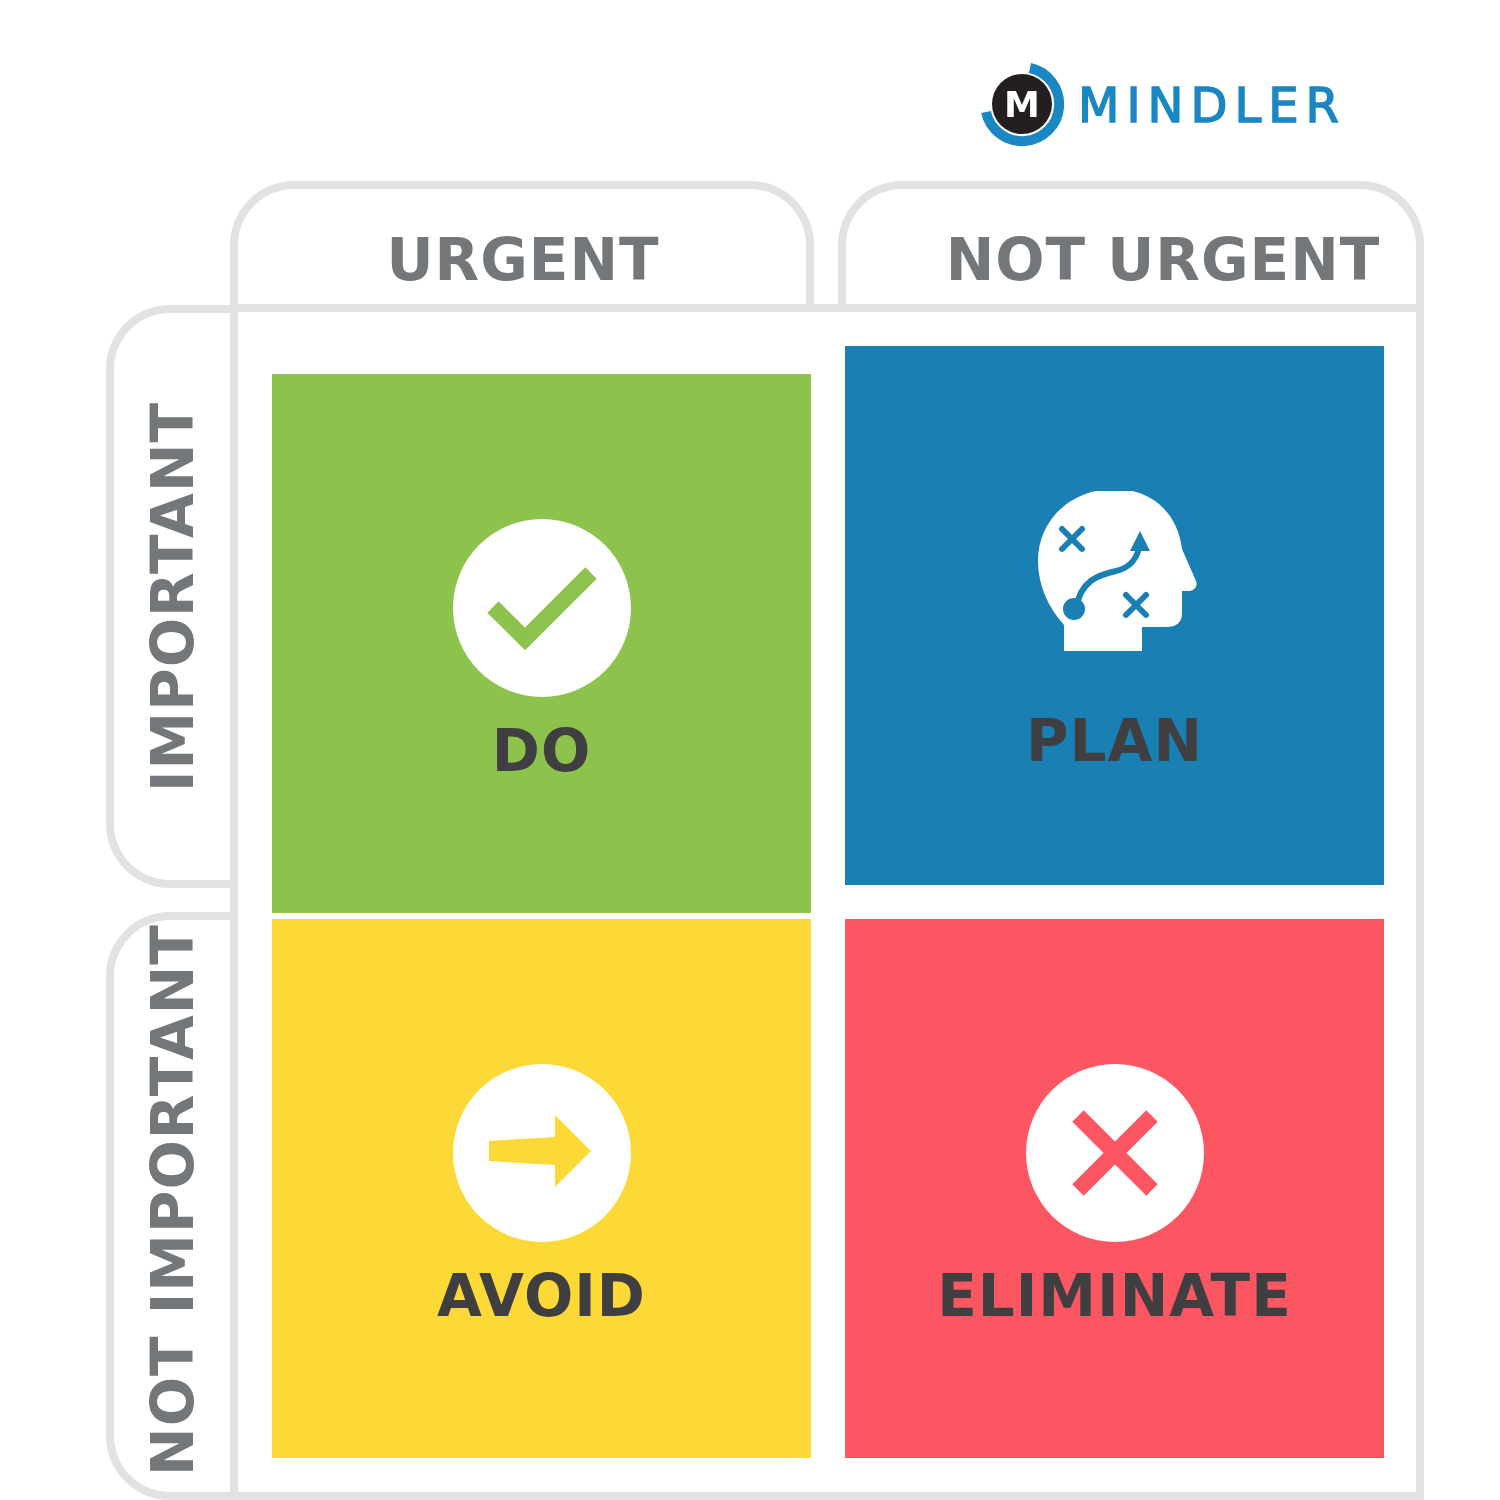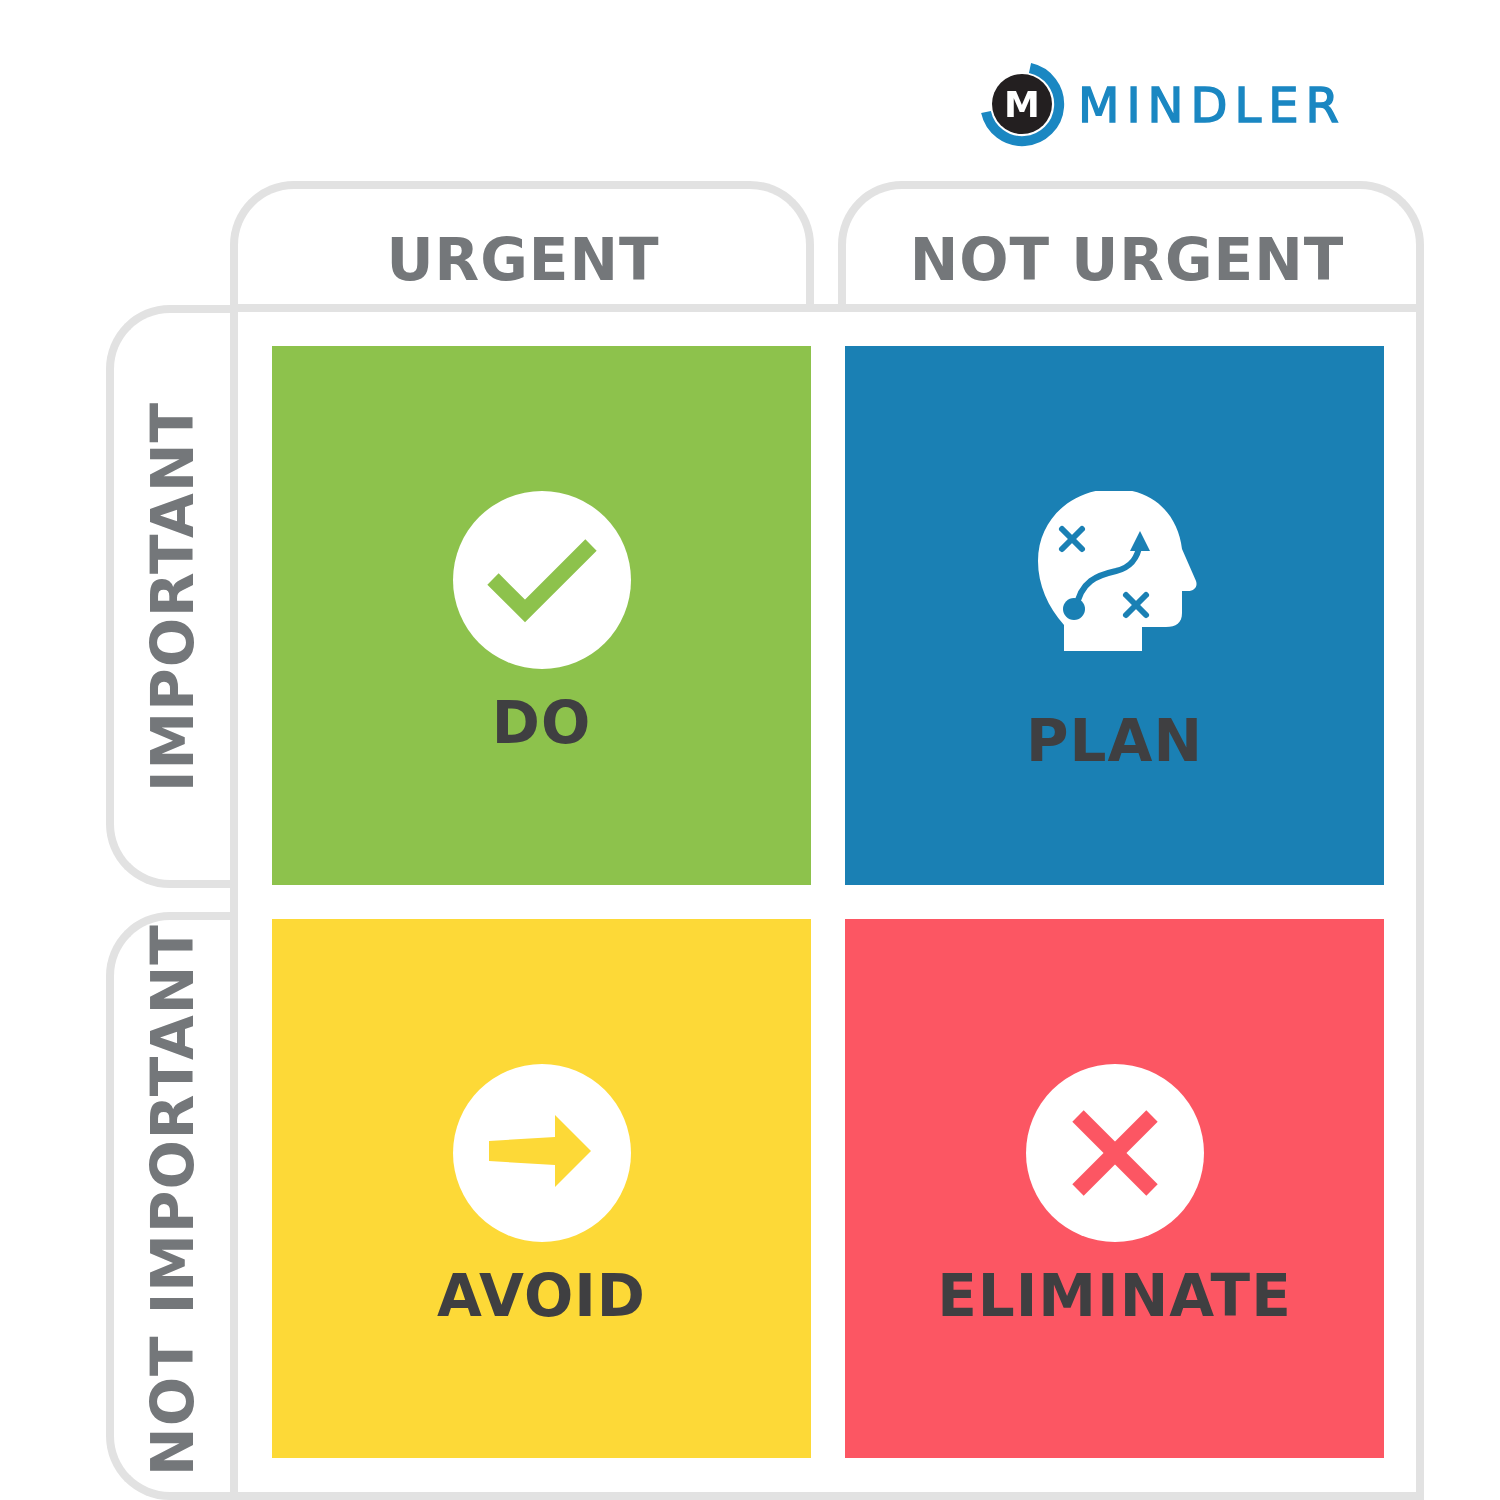--- a/index.html
+++ b/index.html
@@ -14,21 +14,21 @@
     .tab-urgent { left: 230px; width: 584px; }
     .tab-noturgent { left: 838px; width: 586px; }
     .tab-left { left: 106px; width: 132px; border-right: none; border-radius: 64px 0 0 64px; }
     .tab-important { top: 305px; height: 583px; }
     .tab-notimportant { top: 912px; height: 588px; }
 
     .frame { position: absolute; left: 230px; top: 304px; width: 1194px; height: 1196px; border: 8px solid #e2e2e2; border-right-width: 8px; box-sizing: border-box; background: #fff; border-top-width: 8px; }
 
     .col-label { position: absolute; top: 220px; height: 80px; display: flex; align-items: center; justify-content: center; font-family: "DejaVu Sans", sans-serif; font-weight: bold; font-size: 58px; color: #74777a; letter-spacing: 1px; text-align: right; }
     .col-urgent { left: 238px; width: 570px; }
-    .col-noturgent { left: 842px; width: 570px; }
+    .col-noturgent { left: 878px; width: 570px; }
 
     .row-label { position: absolute; left: 118px; width: 110px; display: flex; align-items: center; justify-content: center; }
     .row-label span { display: block; transform: rotate(-90deg); white-space: nowrap; font-family: "DejaVu Sans", sans-serif; font-weight: bold; font-size: 58px; color: #74777a; letter-spacing: 1px; }
     .row-important { top: 313px; height: 567px; }
     .row-notimportant { top: 920px; height: 560px; }
 
     .quad { position: absolute; width: 539px; height: 539px; display: flex; flex-direction: column; align-items: center; }
     .q-do { left: 272px; top: 346px; }
     .q-plan { left: 845px; top: 346px; gap: 36px; }
     .q-avoid { left: 272px; top: 919px; }
@@ -61,21 +61,21 @@
 <div class="col-label col-urgent">URGENT</div>
 <div class="col-label col-noturgent">NOT URGENT</div>
 
 <div class="row-label row-important">
   <span>IMPORTANT</span>
 </div>
 <div class="row-label row-notimportant">
   <span>NOT IMPORTANT</span>
 </div>
 
-<div class="quad q-do" style="background:#8dc24c;">
+<div class="quad q-do" style="background:#8dc24c;margin-top:28px;">
   <div class="circle">
     <svg width="110" height="90" viewBox="0 0 110 90">
       <polyline points="6,44 38,76 104,10" fill="none" stroke="#8dc24c" stroke-width="16" stroke-linecap="butt" stroke-linejoin="miter"></polyline>
     </svg>
   </div>
   <div class="quad-label">DO</div>
 </div>
 
 <div class="quad q-plan" style="background:#1a80b4;">
   <div class="head-icon">

